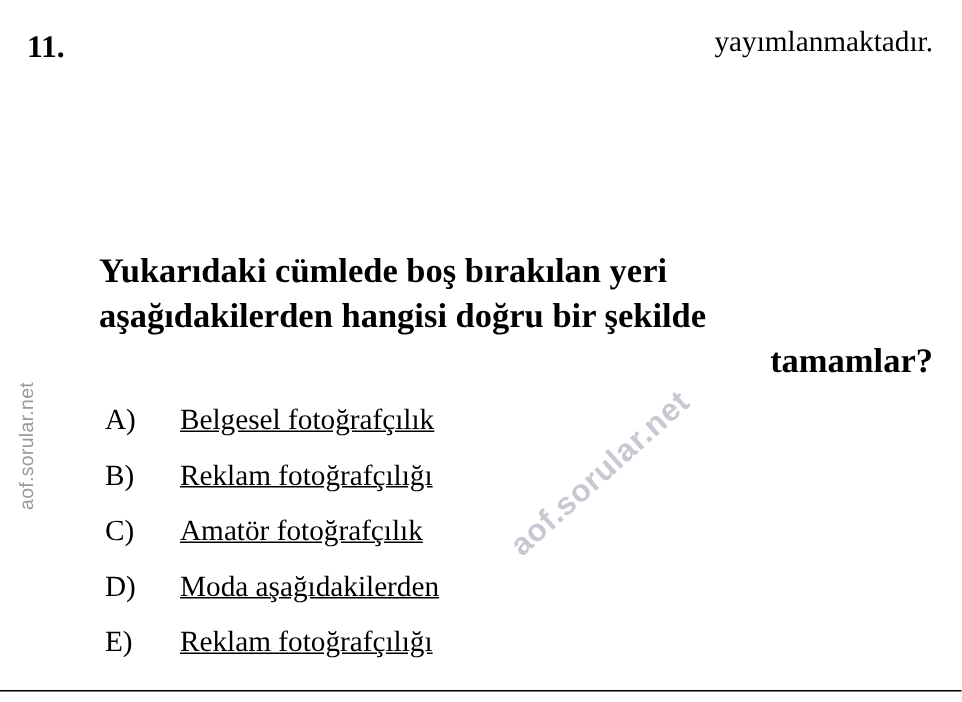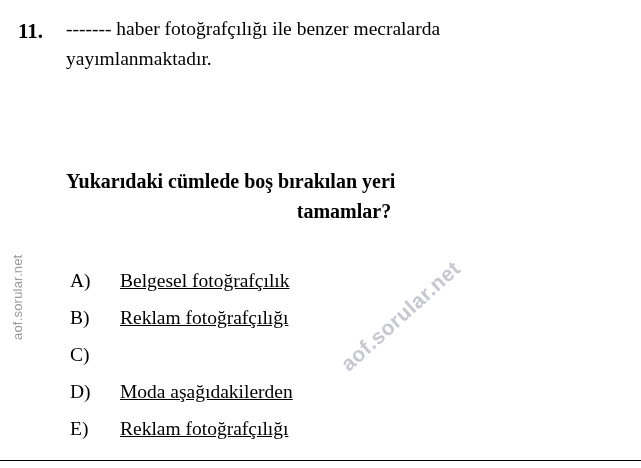--- a/index.html
+++ b/index.html
@@ -72,28 +72,28 @@
     line-height: 30px;
     text-align: justify;
     text-justify: inter-word;
   }
 
   .prompt {
     position: absolute;
     left: 66px;
     top: 166px;
     width: 556px;
-    font-size: 20px;
+    font-size: 23px;
     font-weight: 700;
     line-height: 30px;
     text-align: justify;
     text-justify: inter-word;
   }
   .prompt .lastline {
-    text-align: center;
+    text-align: right;
   }
 
   .options {
     position: absolute;
     left: 70px;
     top: 270px;
     width: 540px;
   }
   .option {
     display: flex;
@@ -122,40 +122,41 @@
 </head>
 <body>
 
 <div class="page">
 
   <div class="side-watermark">aof.sorular.net</div>
 
   <div class="qnum">11.</div>
 
   <div class="stem">
-    <div>------- haber fotoğrafçılığı ile benzer mecralarda</div>
-    <div style="text-align:left">yayımlanmaktadır.</div>
+    <div style="text-align:right">yayımlanmaktadır.</div>
   </div>
 
   <div class="prompt">
     <div>Yukarıdaki cümlede boş bırakılan yeri</div>
+    <div>aşağıdakilerden hangisi doğru bir şekilde</div>
     <div class="lastline">tamamlar?</div>
   </div>
 
   <div class="options">
     <div class="option">
       <span class="opt-letter">A)</span>
       <span class="opt-text">Belgesel fotoğrafçılık</span>
     </div>
     <div class="option">
       <span class="opt-letter">B)</span>
       <span class="opt-text">Reklam fotoğrafçılığı</span>
     </div>
     <div class="option">
       <span class="opt-letter">C)</span>
+      <span class="opt-text">Amatör fotoğrafçılık</span>
     </div>
     <div class="option">
       <span class="opt-letter">D)</span>
       <span class="opt-text">Moda aşağıdakilerden</span>
     </div>
     <div class="option">
       <span class="opt-letter">E)</span>
       <span class="opt-text">Reklam fotoğrafçılığı</span>
     </div>
   </div>

